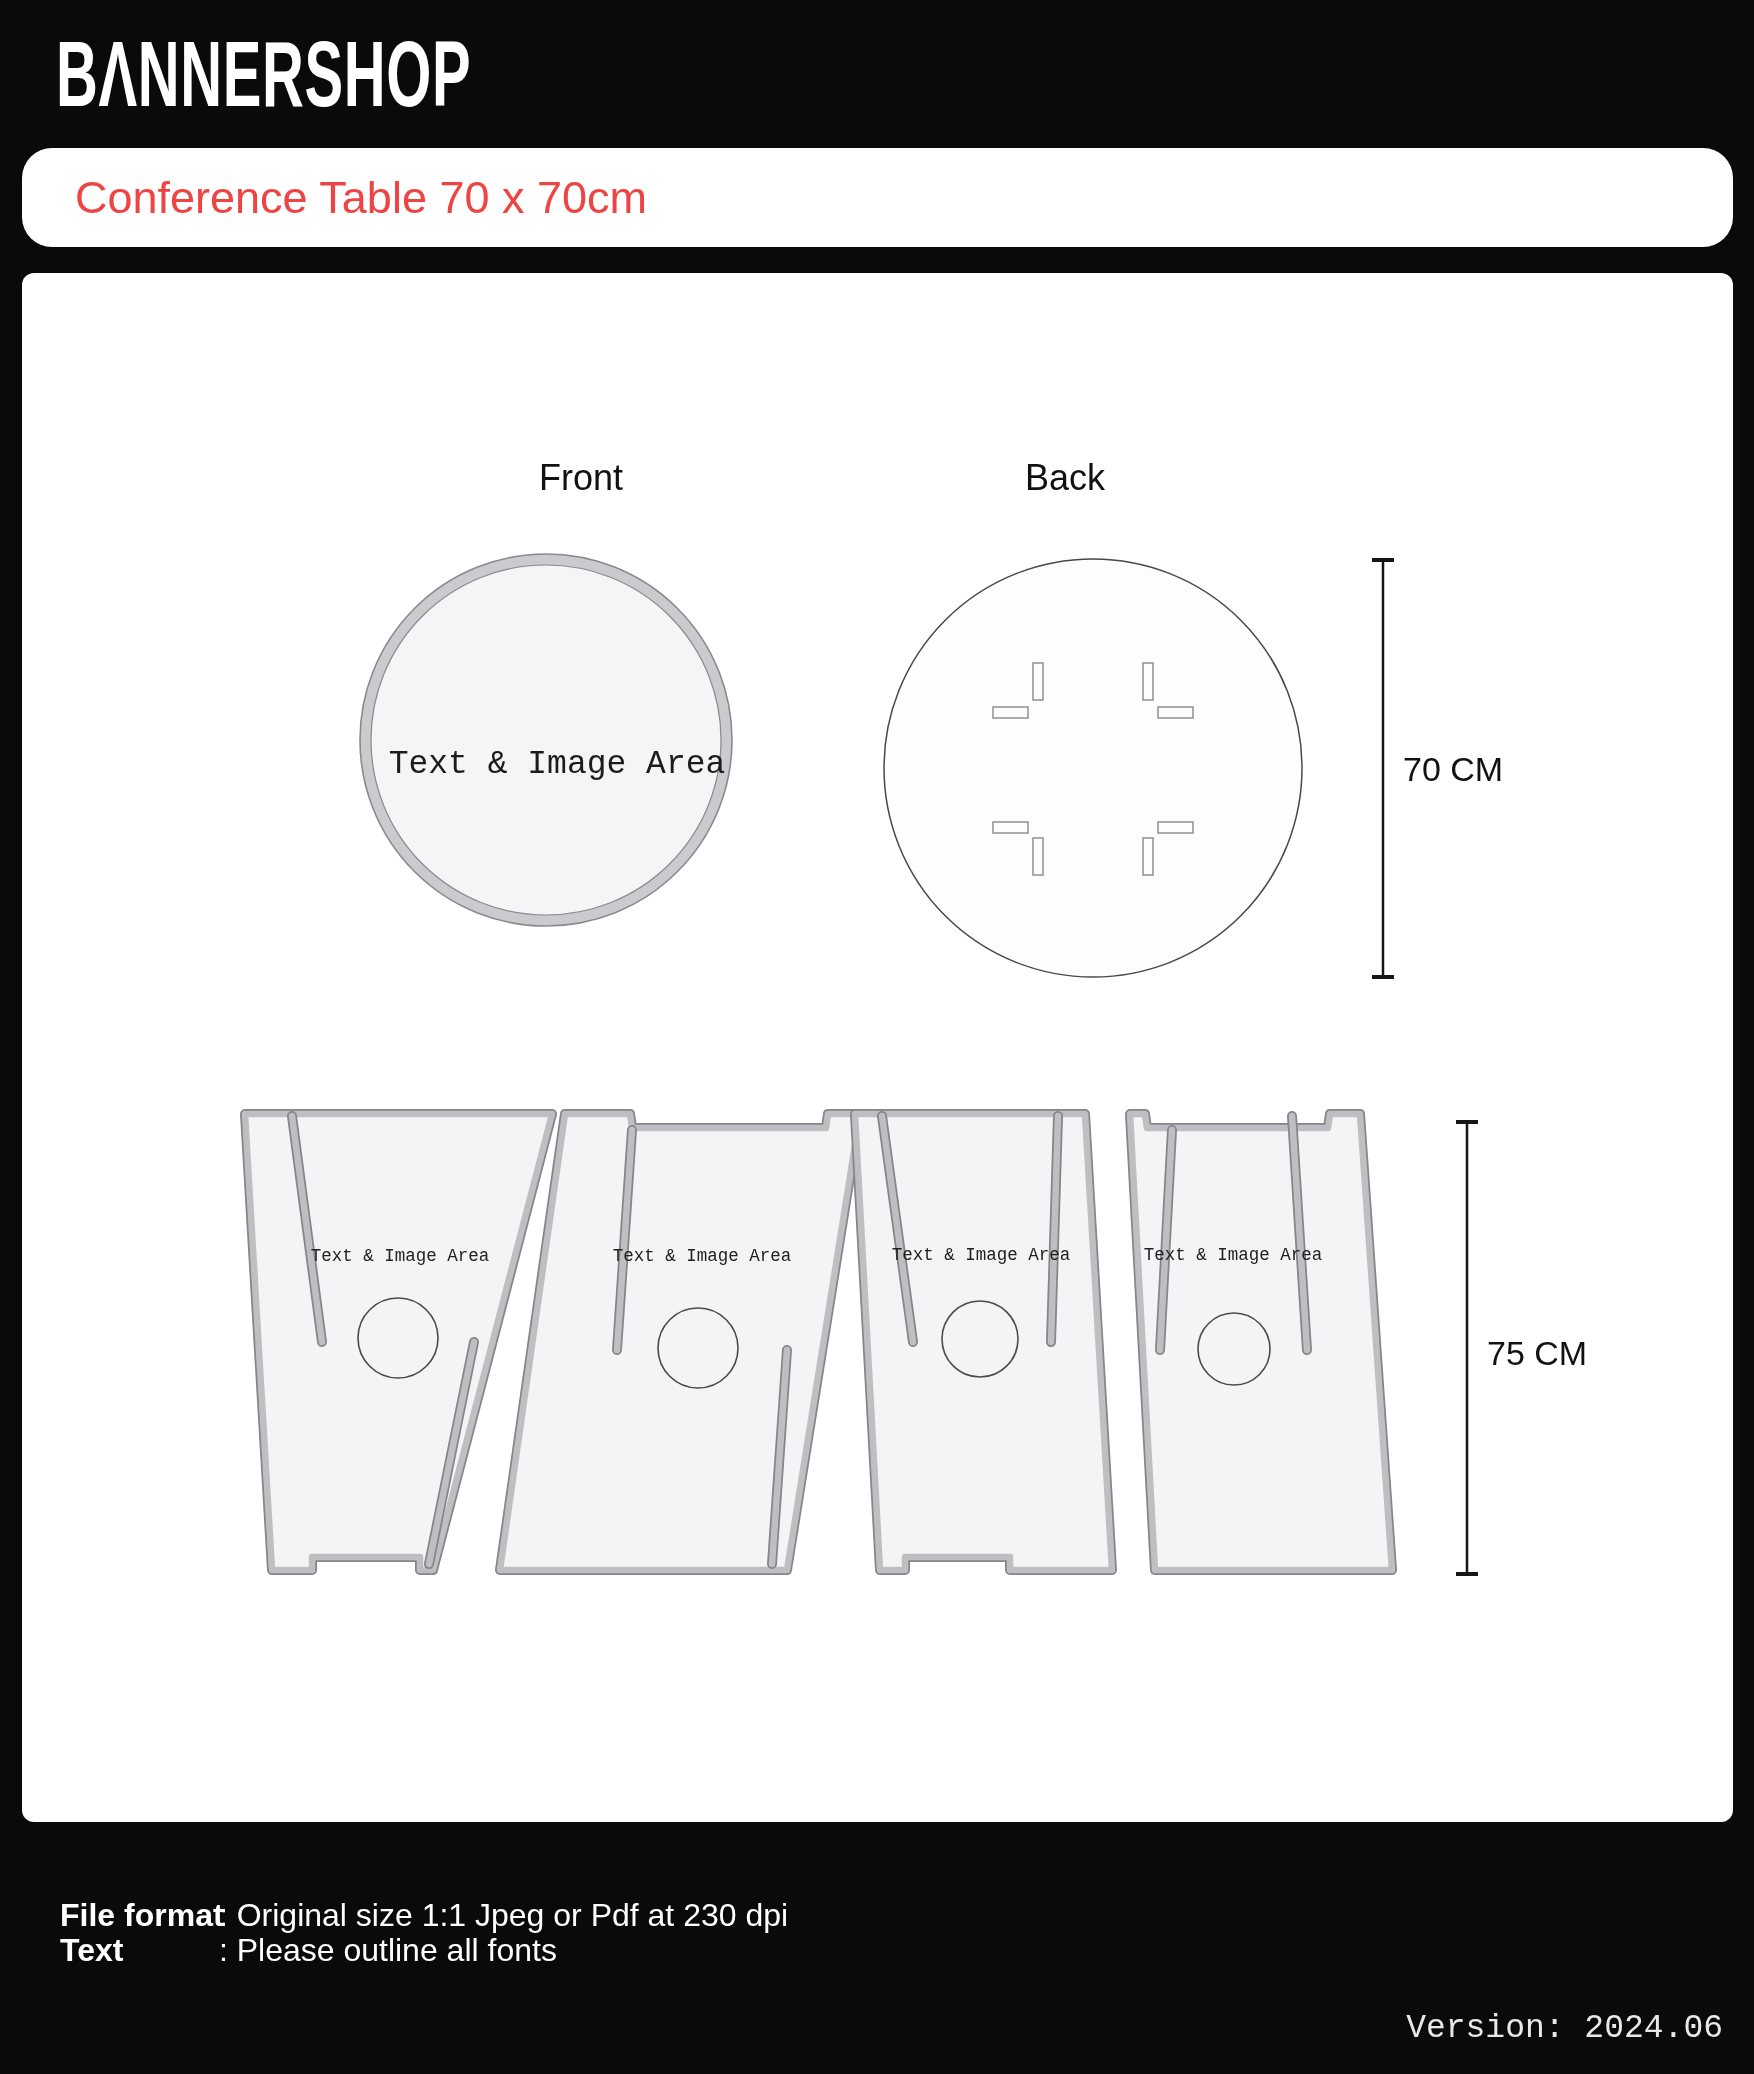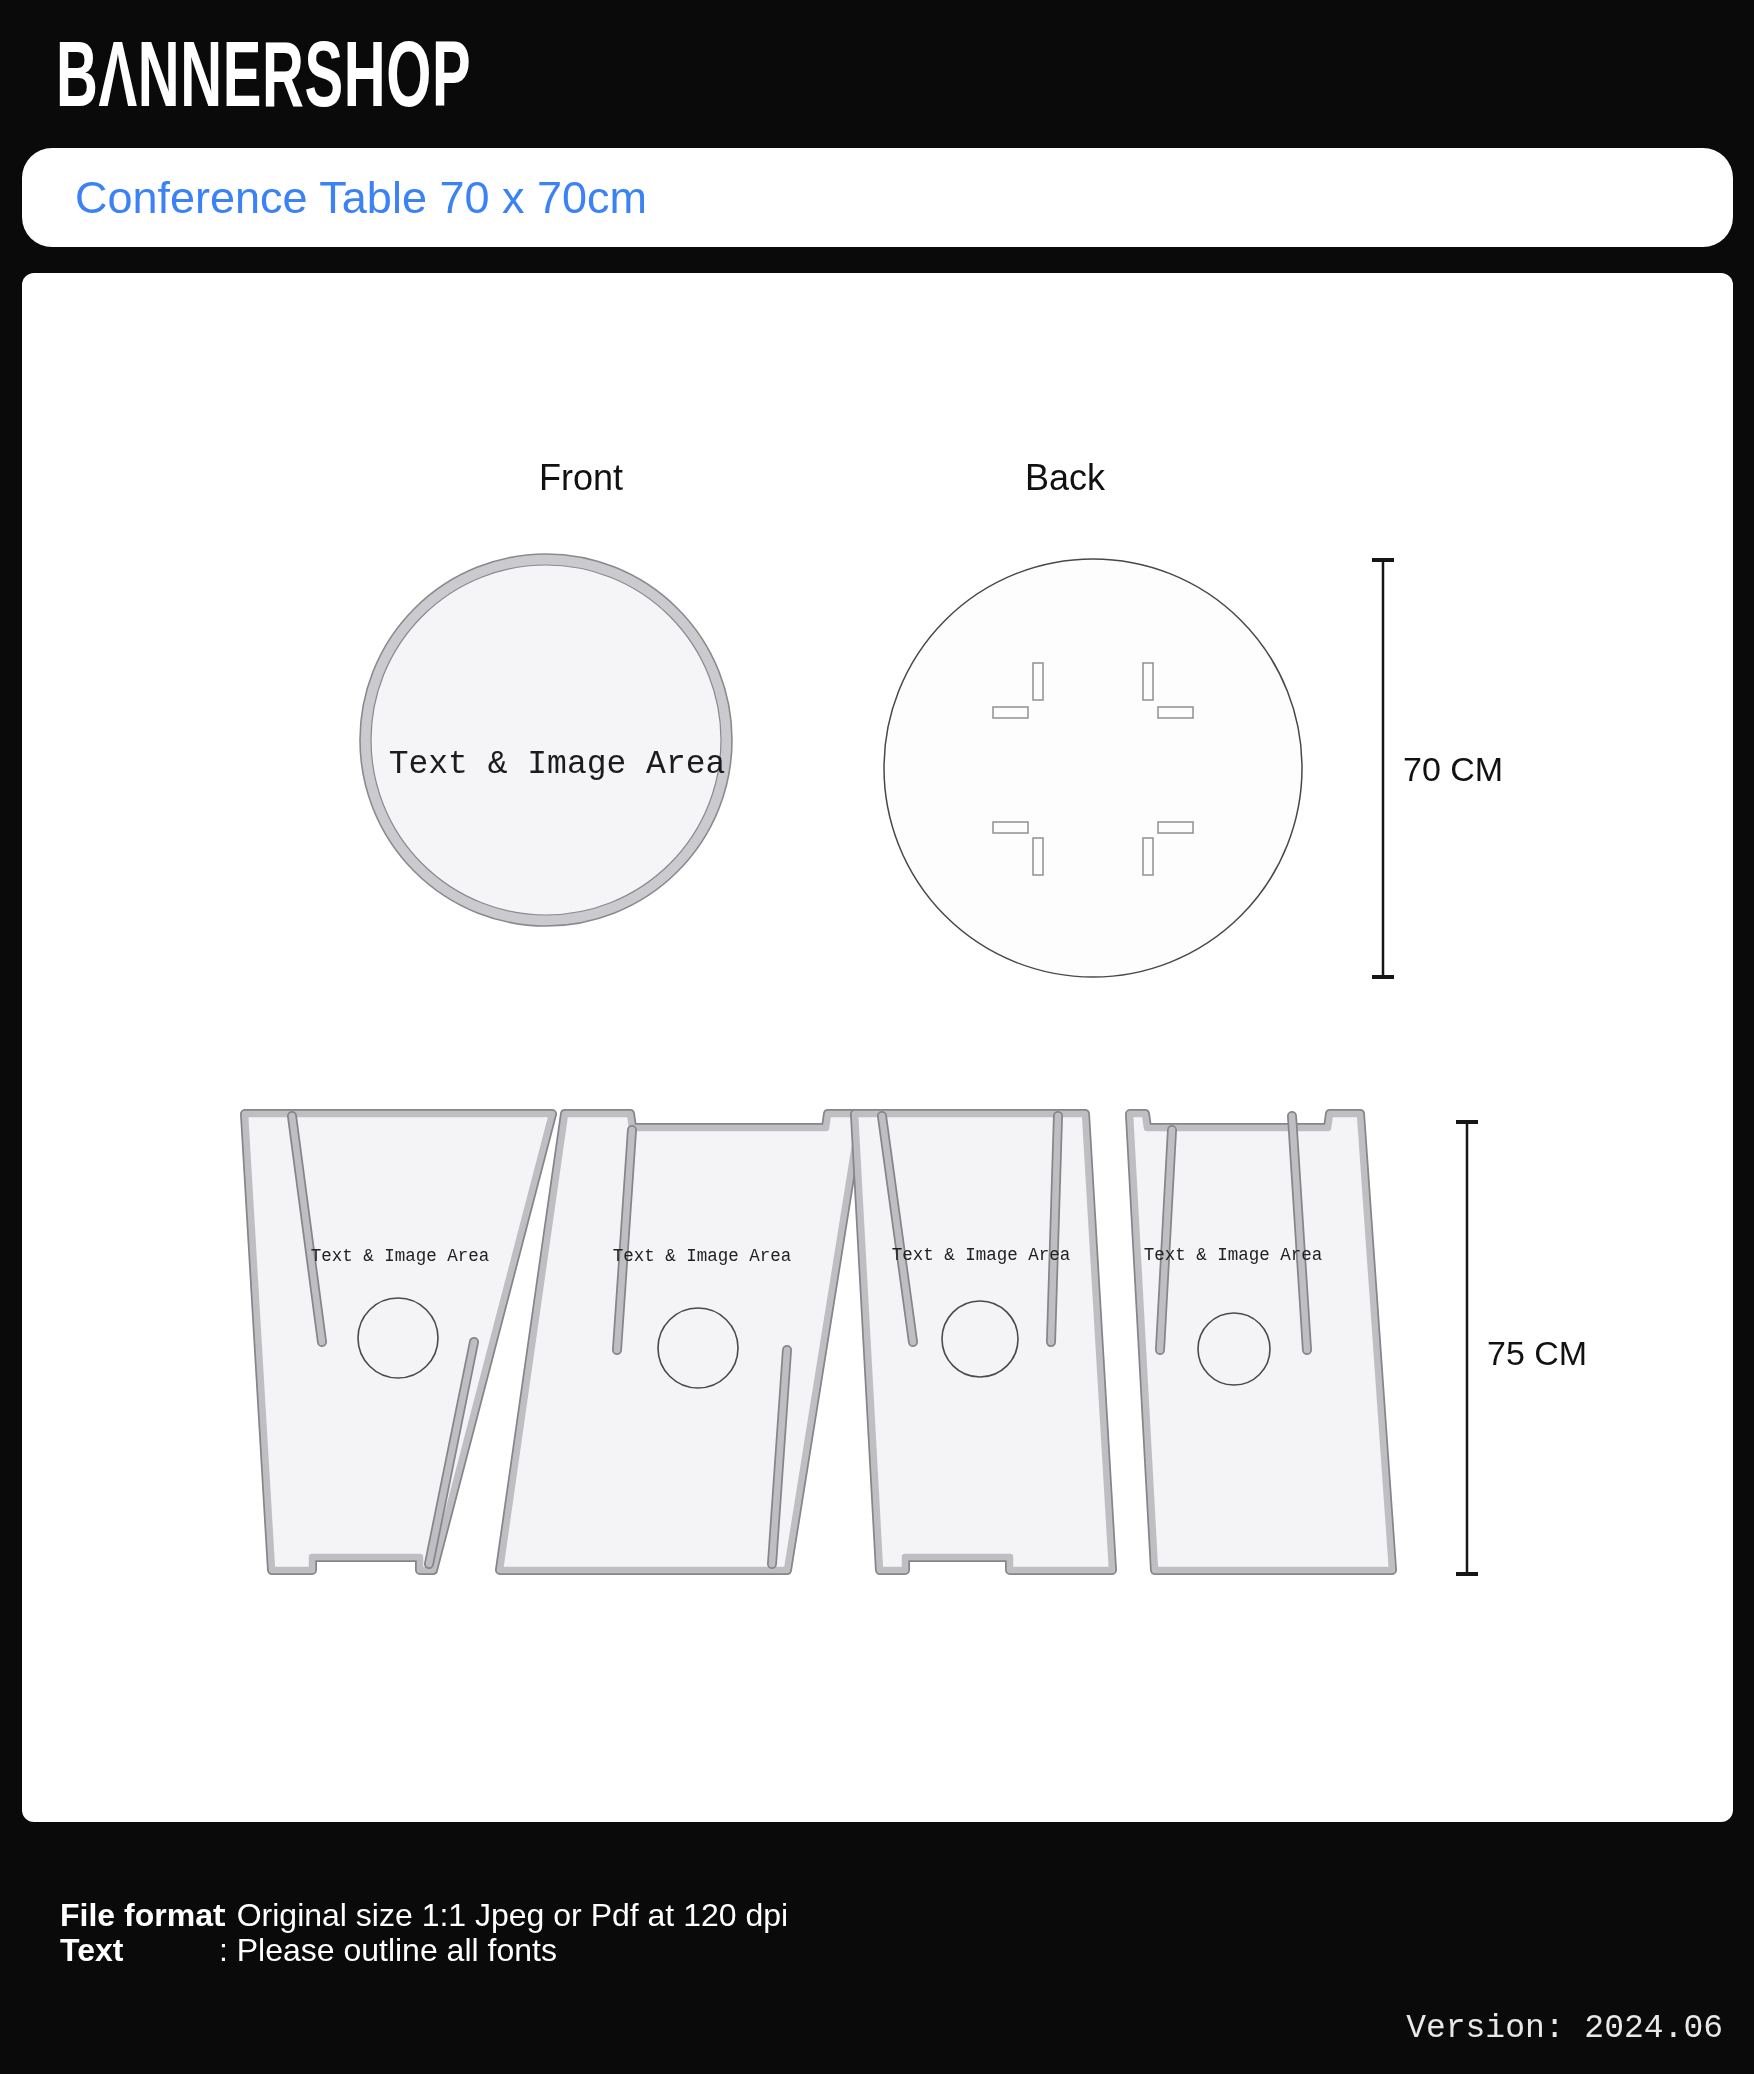--- a/index.html
+++ b/index.html
@@ -3,21 +3,21 @@
 <meta charset="utf-8">
 <style>
   html,body{margin:0;padding:0;background:#0a0a0b;}
   #stage{position:relative;width:1754px;height:2074px;background:#0a0a0b;overflow:hidden;
          font-family:"Liberation Sans", sans-serif;padding-left:6px;}
   
   #logo{position:absolute;left:56px;top:22px;color:#ffffff;font-size:92px;font-weight:700;
         letter-spacing:1px;transform:scaleX(0.63);transform-origin:left center;white-space:nowrap;}
   #title-bar{position:absolute;left:22px;top:148px;width:1711px;height:99px;background:#ffffff;
              border-radius:30px;}
-  #title-bar .t{position:absolute;left:53px;top:0;line-height:99px;font-size:45px;color:#3b82f6;
+  #title-bar .t{position:absolute;left:53px;top:0;line-height:99px;font-size:45px;color:#ef4444;
                 white-space:nowrap;}
   
   #card{position:absolute;left:22px;top:273px;width:1711px;height:1549px;background:#ffffff;
         border-radius:12px;}
   #diagram{position:absolute;left:0;top:0;}
   
   .lbl{font-family:"Liberation Sans",sans-serif;font-size:36px;fill:#111111;}
   .dim{font-family:"Liberation Sans",sans-serif;font-size:34px;fill:#111111;}
   .mono-big{font-family:"Liberation Mono",monospace;font-size:33px;fill:#1c1c1e;}
   .mono-sm{font-family:"Liberation Mono",monospace;font-size:17.5px;fill:#222222;}
@@ -128,21 +128,21 @@
         <path class="dimline" d="M1445,849 L1445,1301"></path>
         <path class="dimcap" d="M1434,849 L1456,849 M1434,1301 L1456,1301"></path>
         <text class="dim" x="1465" y="1092" text-anchor="start">75 CM</text>
       </g>
     </svg>
   </div>
 
   <div id="specs">
     <div class="spec-row">
       <span class="spec-label">File format</span>
-      <span class="spec-value">: Original size 1:1 Jpeg or Pdf at 120 dpi</span>
+      <span class="spec-value">: Original size 1:1 Jpeg or Pdf at 230 dpi</span>
     </div>
     <div class="spec-row">
       <span class="spec-label">Text</span>
       <span class="spec-value">: Please outline all fonts</span>
     </div>
   </div>
 
   <div id="version">Version: 2024.06</div>
 
 </div>

